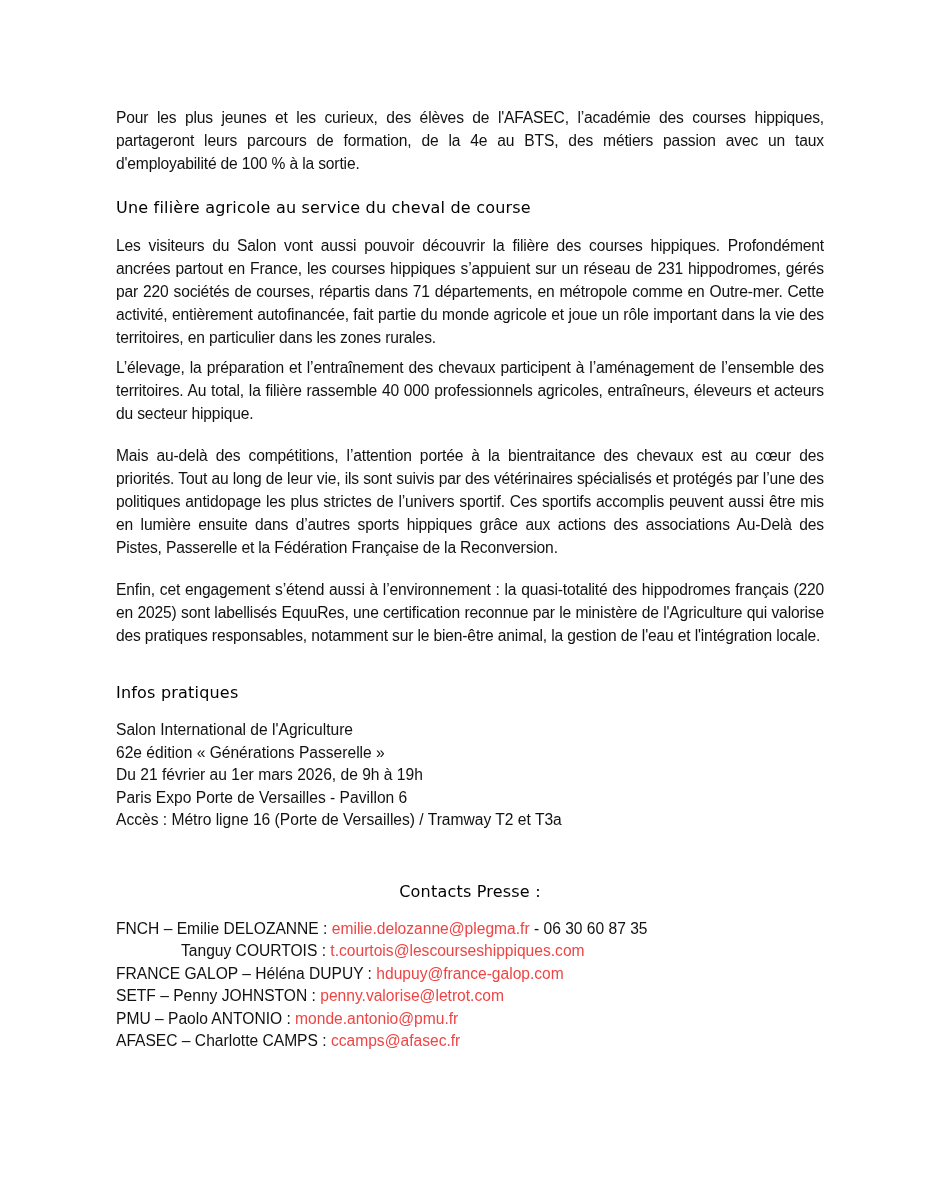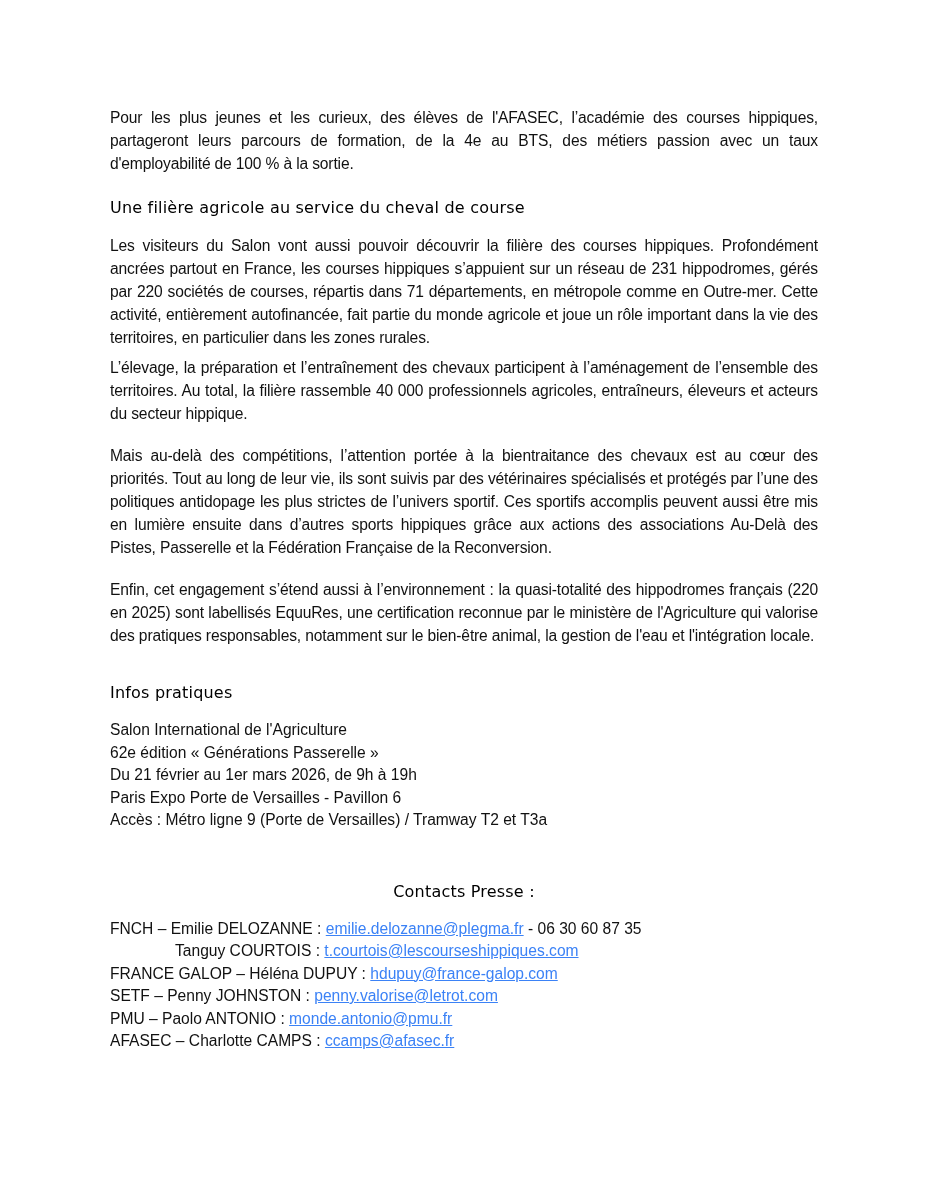--- a/index.html
+++ b/index.html
@@ -10,21 +10,21 @@
     body {
       width: 927px;
       height: 1200px;
       position: relative;
       overflow: hidden;
       font-family: "Liberation Sans", sans-serif;
       color: #111111;
     }
     .page {
       position: absolute;
-      left: 110px;
+      left: 116px;
       top: 106px;
       width: 708px;
     }
     p.body {
       margin: 0;
       font-size: 15.6px;
       line-height: 23px;
       text-align: justify;
       letter-spacing: -0.15px;
     }
@@ -35,22 +35,21 @@
       font-size: 16px;
       letter-spacing: 0.2px;
       color: #000000;
     }
     .lines div {
       font-size: 15.6px;
       line-height: 22.5px;
       white-space: nowrap;
     }
     a.mail {
-      color: #3b82f6;
-      text-decoration: underline;
+      color: #ef4444;
     }
     .indent {
       padding-left: 65px;
     }
   </style>
 </head>
 <body>
 
 <div class="page">
 
@@ -63,21 +62,21 @@
   <p class="body" style="margin-top:19px;">Mais au-delà des compétitions, l’attention portée à la bientraitance des chevaux est au cœur des priorités. Tout au long de leur vie, ils sont suivis par des vétérinaires spécialisés et protégés par l’une des politiques antidopage les plus strictes de l’univers sportif. Ces sportifs accomplis peuvent aussi être mis en lumière ensuite dans d’autres sports hippiques grâce aux actions des associations Au-Delà des Pistes, Passerelle et la Fédération Française de la Reconversion.</p>
   <p class="body" style="margin-top:19px;">Enfin, cet engagement s’étend aussi à l’environnement : la quasi-totalité des hippodromes français (220 en 2025) sont labellisés EquuRes, une certification reconnue par le ministère de l'Agriculture qui valorise des pratiques responsables, notamment sur le bien-être animal, la gestion de l'eau et l'intégration locale.</p>
 
   <h2 class="section" style="margin-top:36px;">Infos pratiques</h2>
 
   <div class="lines" style="margin-top:17px;">
     <div>Salon International de l'Agriculture</div>
     <div>62e édition « Générations Passerelle »</div>
     <div>Du 21 février au 1er mars 2026, de 9h à 19h</div>
     <div>Paris Expo Porte de Versailles - Pavillon 6</div>
-    <div>Accès : Métro ligne 9 (Porte de Versailles) / Tramway T2 et T3a</div>
+    <div>Accès : Métro ligne 16 (Porte de Versailles) / Tramway T2 et T3a</div>
   </div>
 
   <h2 class="section" style="margin-top:50px;text-align:center;">Contacts Presse :</h2>
 
   <div class="lines" style="margin-top:17px;">
     <div>
       <span>FNCH – Emilie DELOZANNE : </span><a class="mail">emilie.delozanne@plegma.fr</a><span> - 06 30 60 87 35</span>
     </div>
     <div class="indent">
       <span>Tanguy COURTOIS : </span><a class="mail">t.courtois@lescourseshippiques.com</a>

